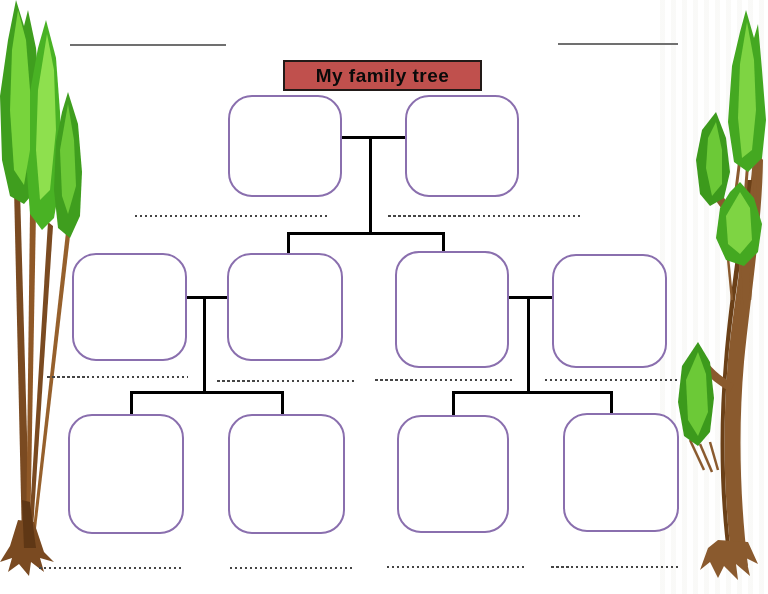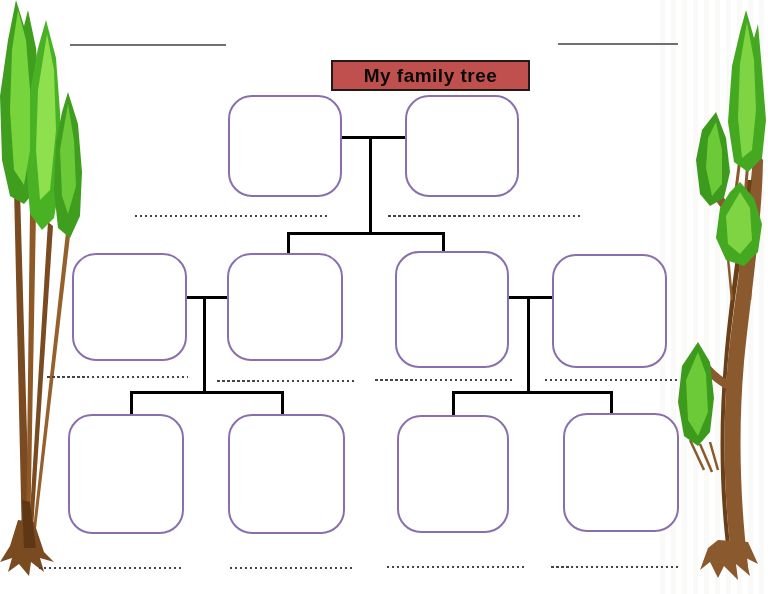--- a/index.html
+++ b/index.html
@@ -9,21 +9,21 @@
     background:repeating-linear-gradient(90deg,#f5f5f2 0 5px,#ffffff 5px 11px);opacity:.55;}
   .tree{position:absolute;z-index:1;}
   .hline{position:absolute;height:2px;background:#707070;z-index:2;}
   .conn{position:absolute;background:#000;z-index:2;}
   .wline{position:absolute;height:2px;z-index:3;
     background:repeating-linear-gradient(90deg,#454545 0 2.5px,transparent 2.5px 5px);}
   .node{position:absolute;background:#ffffff;border:2.5px solid #8a6fae;border-radius:24px;z-index:3;}
   #title-box{position:absolute;left:283px;top:60px;width:199px;height:31px;z-index:4;
     background:#c0504d;border:2px solid #221a18;box-sizing:border-box;
     display:flex;align-items:center;justify-content:center;
-    font-weight:bold;font-size:19px;color:#0a0a0a;letter-spacing:.5px;margin-left:48px;}
+    font-weight:bold;font-size:19px;color:#0a0a0a;letter-spacing:.5px;}
   
   #g1{left:228px;top:95px;width:110px;height:98px;}
   #g2{left:405px;top:95px;width:110px;height:98px;}
   #p1{left:72px;top:253px;width:111px;height:104px;}
   #p2{left:227px;top:253px;width:112px;height:104px;}
   #p3{left:395px;top:251px;width:110px;height:113px;}
   #p4{left:552px;top:254px;width:111px;height:110px;}
   #c1{left:68px;top:414px;width:112px;height:116px;}
   #c2{left:228px;top:414px;width:113px;height:116px;}
   #c3{left:397px;top:415px;width:108px;height:114px;}

